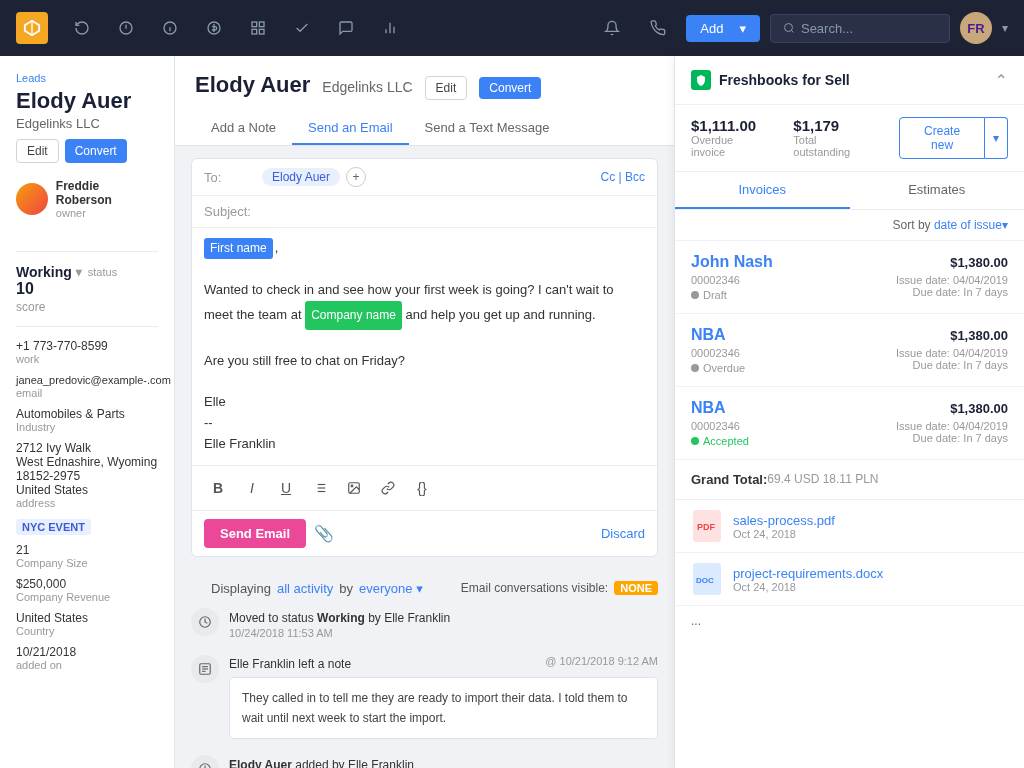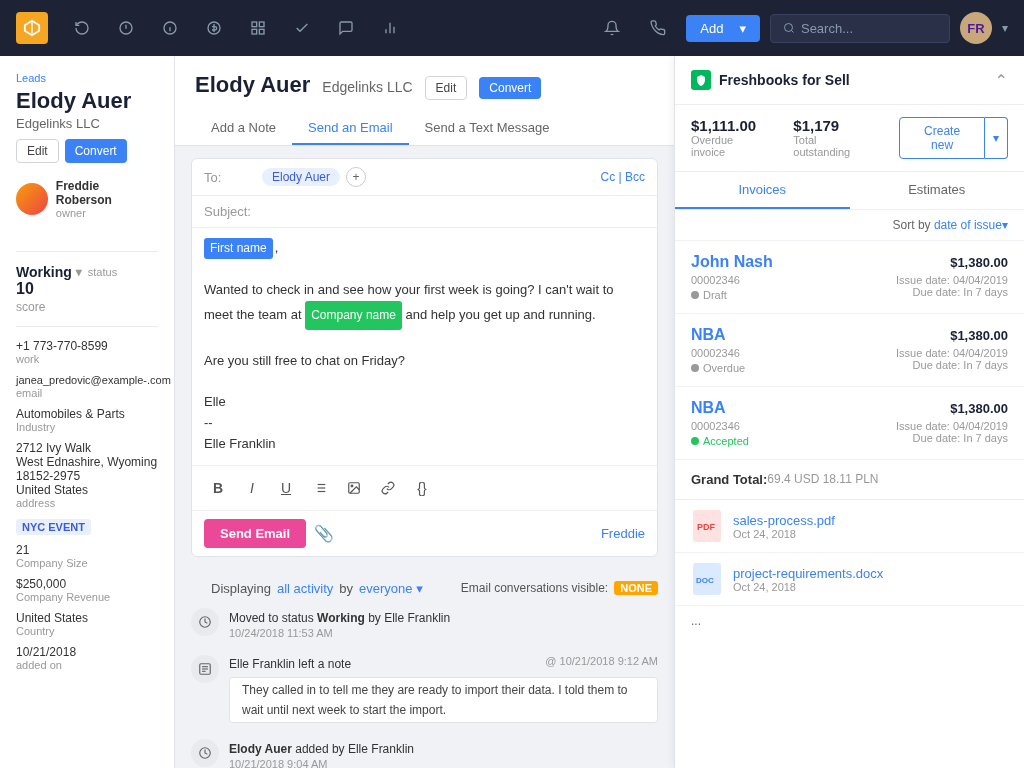--- a/index.html
+++ b/index.html
@@ -326,21 +326,21 @@
       font-size: 13px;
       flex-shrink: 0;
     }
     .activity-content { flex: 1; }
     .activity-text { font-size: 12px; color: #333; line-height: 1.5; }
     .activity-time { font-size: 11px; color: #999; }
     .activity-note {
       background: white;
       border-radius: 4px;
       border: 1px solid #e0e4ea;
-      padding: 2px 12px;
+      padding: 10px 12px;
       margin-top: 4px;
     }
 
     
     .right-panel {
       width: 350px;
       background: white;
       border-left: 1px solid #e0e4ea;
       flex-shrink: 0;
       overflow-y: auto;
@@ -712,21 +712,21 @@
           <svg width="14" height="14" viewBox="0 0 24 24" fill="none" stroke="#555" stroke-width="2">
               <path d="M10 13a5 5 0 0 0 7.54.54l3-3a5 5 0 0 0-7.07-7.07l-1.72 1.71"></path>
               <path d="M14 11a5 5 0 0 0-7.54-.54l-3 3a5 5 0 0 0 7.07 7.07l1.71-1.71"></path>
             </svg>
         </div>
         <div class="toolbar-btn">{}</div>
       </div>
       <div class="composer-footer">
         <button class="send-btn">Send Email</button>
         <span class="attachment-icon">📎</span>
-        <button class="discard-btn">Freddie</button>
+        <button class="discard-btn">Discard</button>
       </div>
     </div>
 
     <div class="activity-section">
       <div class="activity-header">
         <span>Displaying</span>
         <span style="color:#3b82f6;cursor:pointer;">all activity</span>
         <span>by</span>
         <span style="color:#3b82f6;cursor:pointer;">
           <span>everyone</span>

